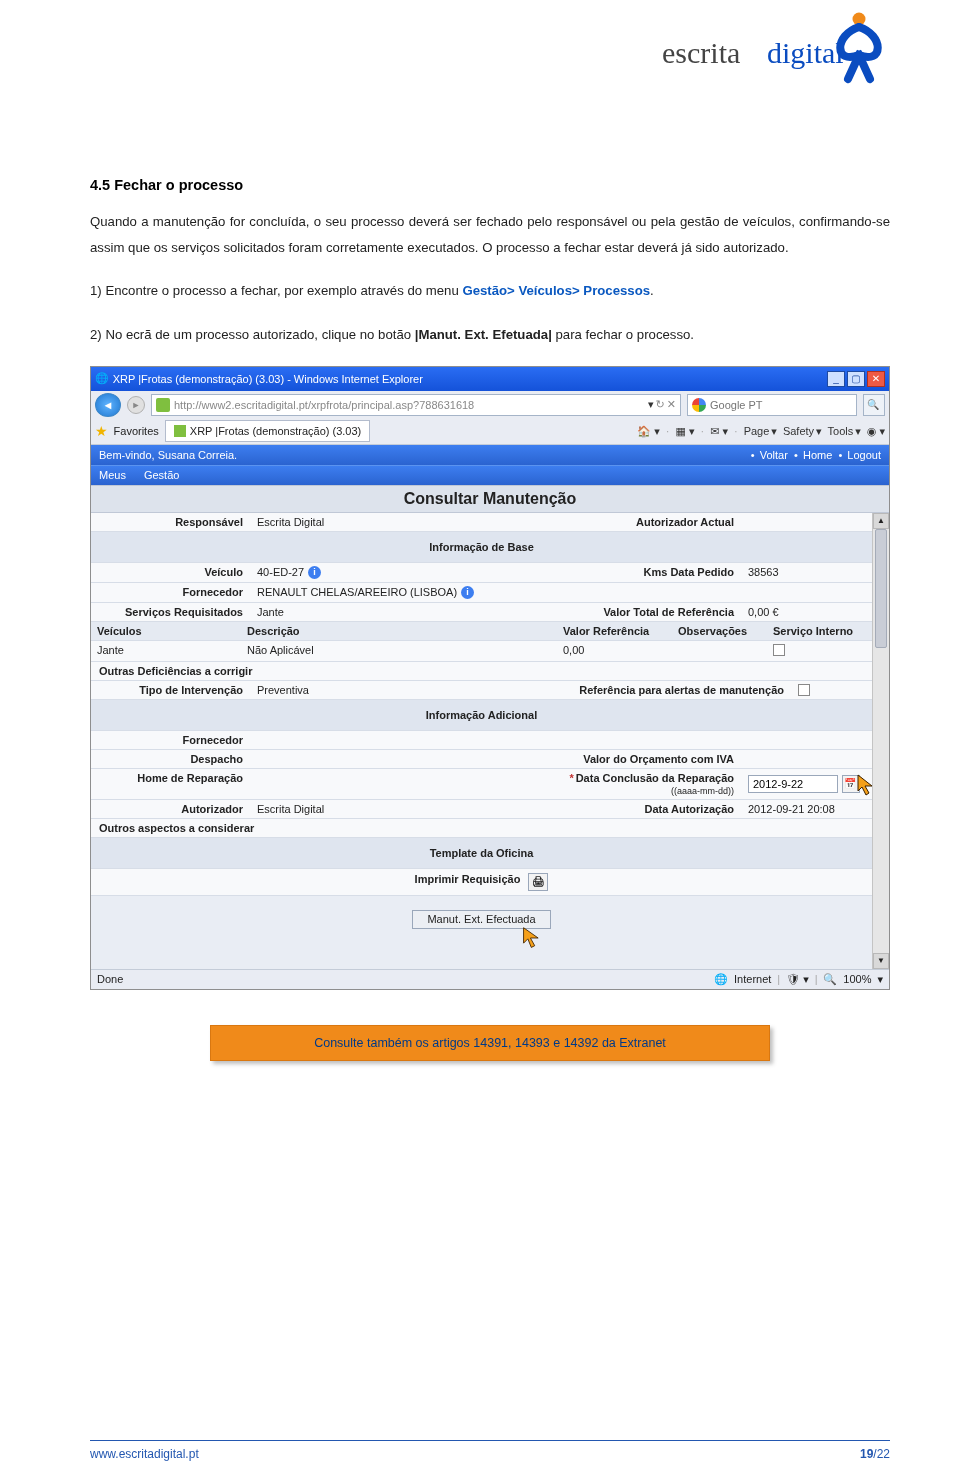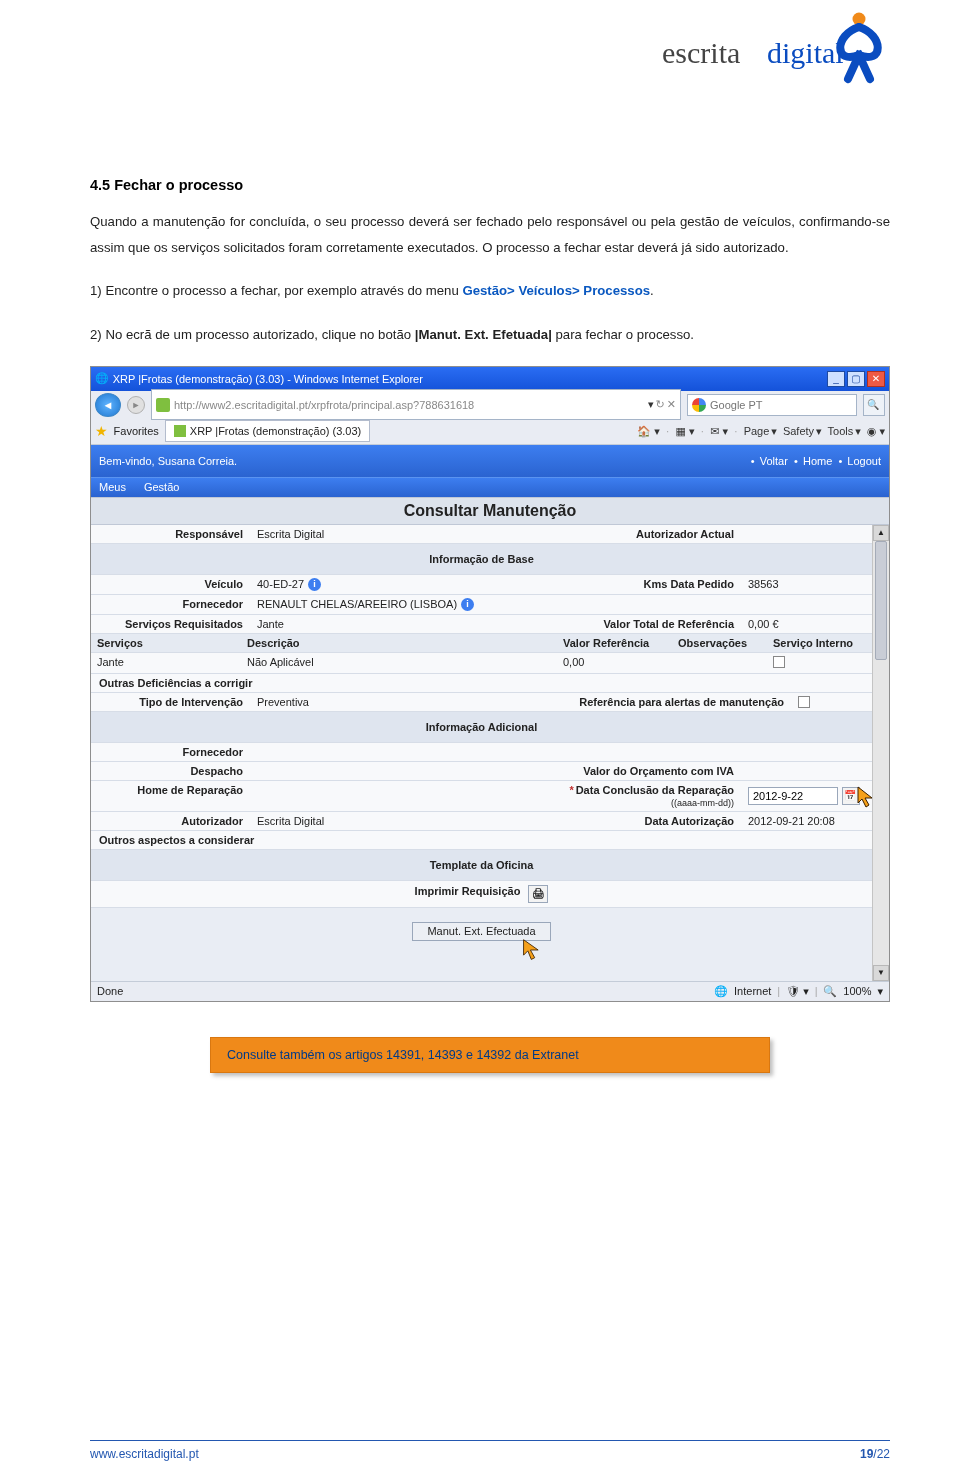--- a/index.html
+++ b/index.html
@@ -53,21 +53,21 @@
   .winbtn.close { background: #ef5a44; color: #fff; border-color: #b03020; }
 
   .toolbar-row {
     display: flex; align-items: center;
     height: 28px; padding: 2px 4px; gap: 6px;
     background: #e9ecf3;
   }
   .backbtn { width: 26px; height: 24px; border-radius: 50%; background: radial-gradient(#60b4ff,#1f77d0); border:1px solid #3b86c8; display:flex; align-items:center; justify-content:center; color:#fff; }
   .fwdbtn { width: 18px; height: 18px; border-radius: 50%; background: #e0e0e0; border:1px solid #b0b0b0; display:flex; align-items:center; justify-content:center; color:#888; font-size:9px; }
   .urlbox {
-    flex: 1; height: 31px; background: #fff; border: 1px solid #a5b4c8;
+    flex: 1; height: 22px; background: #fff; border: 1px solid #a5b4c8;
     display: flex; align-items: center; padding: 0 4px; color: #888;
   }
   .urlbox span.favicon { width:14px; height:14px; background:#7fbf3f; margin-right:4px; display:inline-block; border-radius:2px; }
   .urlbox input { flex:1; border:none; outline:none; color:#888; font-size:11px; }
   .urlend { display:flex; align-items:center; gap:2px; }
   .urlend .ddl { color:#333; }
   .searchbox {
     width: 170px; height: 22px; background: #fff; border: 1px solid #a5b4c8;
     display: flex; align-items: center; padding: 0 4px;
   }
@@ -84,21 +84,21 @@
   .favstar { color: #f0b400; font-size:14px; }
   .tab {
     background: #fff; border: 1px solid #b3bccd; height: 22px;
     display: flex; align-items: center; padding: 0 8px; gap:4px;
   }
   .cmdbar { margin-left: auto; display:flex; gap:6px; align-items:center; color:#333; }
   .cmdbar .menuitem { display:flex; align-items:center; gap:2px; }
   .cmdbar .sep { color:#aaa; }
 
   .appbar {
-    height: 32px; background: linear-gradient(#3d7ef0,#2a63d0);
+    height: 20px; background: linear-gradient(#3d7ef0,#2a63d0);
     color: #fff; display: flex; align-items: center; padding: 0 8px;
     font-size: 11px;
   }
   .appbar .wel { flex: 1; }
   .appbar .actions a { color:#fff; text-decoration:none; margin-left:2px; }
   .appbar .dot { color:#fff; }
   .appmenu {
     height: 20px; background: linear-gradient(#3d7ef0,#2a63d0);
     color: #fff; display: flex; align-items: center; padding: 0 8px; gap: 18px;
     font-size: 11px; border-top: 1px solid #5a93f0;
@@ -174,21 +174,21 @@
     font-size: 11px; padding: 0 6px;
   }
   .statusbar .left { flex:1; }
   .statusbar .zone { display:flex; gap:6px; align-items:center; }
   .statusbar .zicon { color:#1f6fc0; }
 
   
   .callout {
     margin: 22px auto 0 auto; width: 560px;
     background: #f08a1a; color: #003a88;
-    padding: 10px 16px; font-size: 12.5px; 
+    padding: 10px 16px; font-size: 12.5px; text-align: center;
     border: 1px solid #d97710;
     box-shadow: 3px 3px 4px rgba(0,0,0,0.25);
   }
 
   
   .page-footer {
     position: absolute; bottom: 22px; left: 90px; right: 70px;
     border-top: 1px solid #2357b0; padding-top: 6px;
     display: flex; font-size: 12px; color: #2357b0;
   }
@@ -322,21 +322,21 @@
       </div>
 
       <div class="row">
         <div class="cell-lbl">Serviços Requisitados</div>
         <div class="cell-val">Jante</div>
         <div class="cell-lbl2">Valor Total de Referência</div>
         <div class="cell-val2">0,00 €</div>
       </div>
 
       <div class="row tblhd">
-        <div class="svc-c1">Serviços</div>
+        <div class="svc-c1">Veículos</div>
         <div class="svc-c2">Descrição</div>
         <div class="svc-c3">Valor Referência</div>
         <div class="svc-c4">Observações</div>
         <div class="svc-c5">Serviço Interno</div>
       </div>
       <div class="row">
         <div class="svc-c1">Jante</div>
         <div class="svc-c2">Não Aplicável</div>
         <div class="svc-c3">0,00</div>
         <div class="svc-c4"></div>

